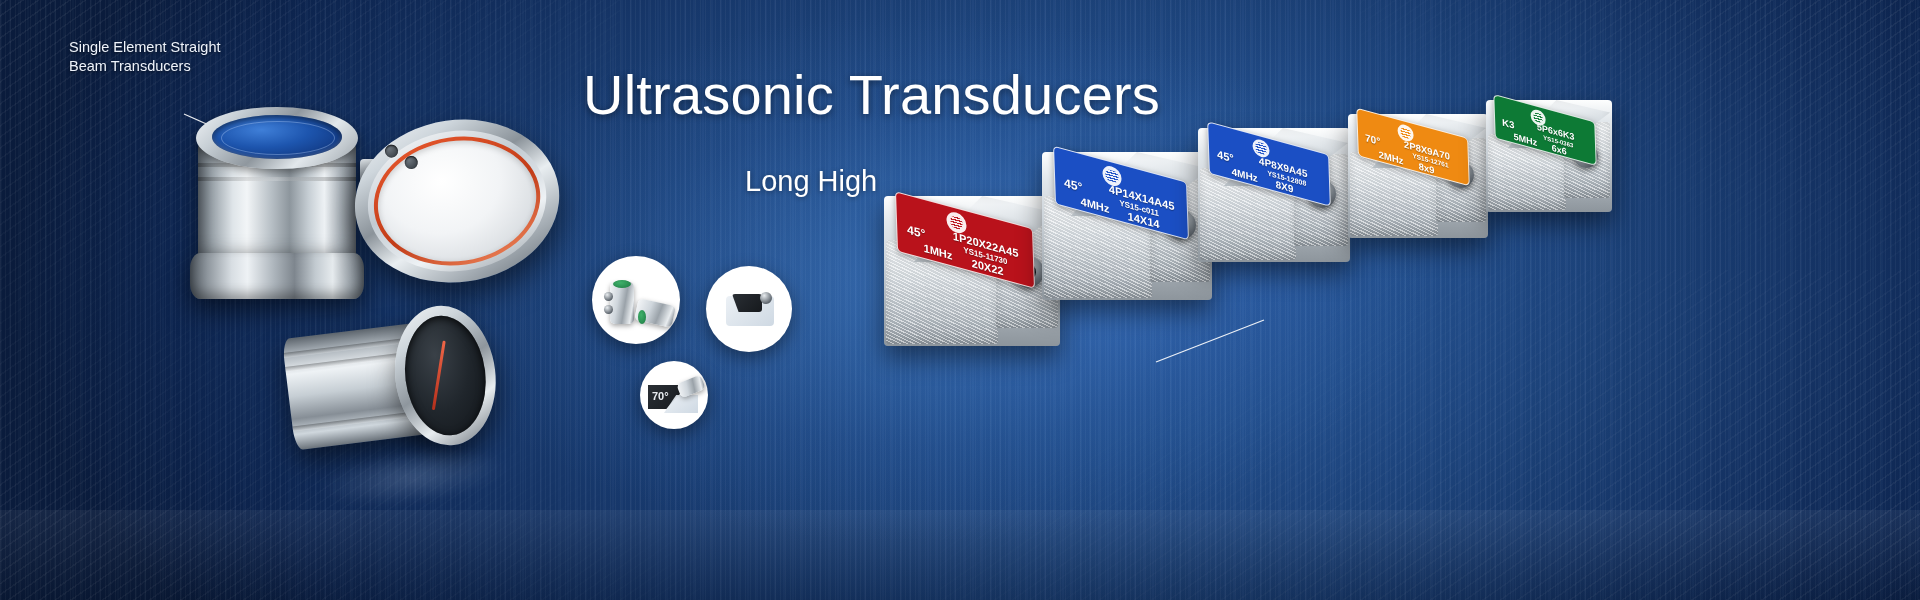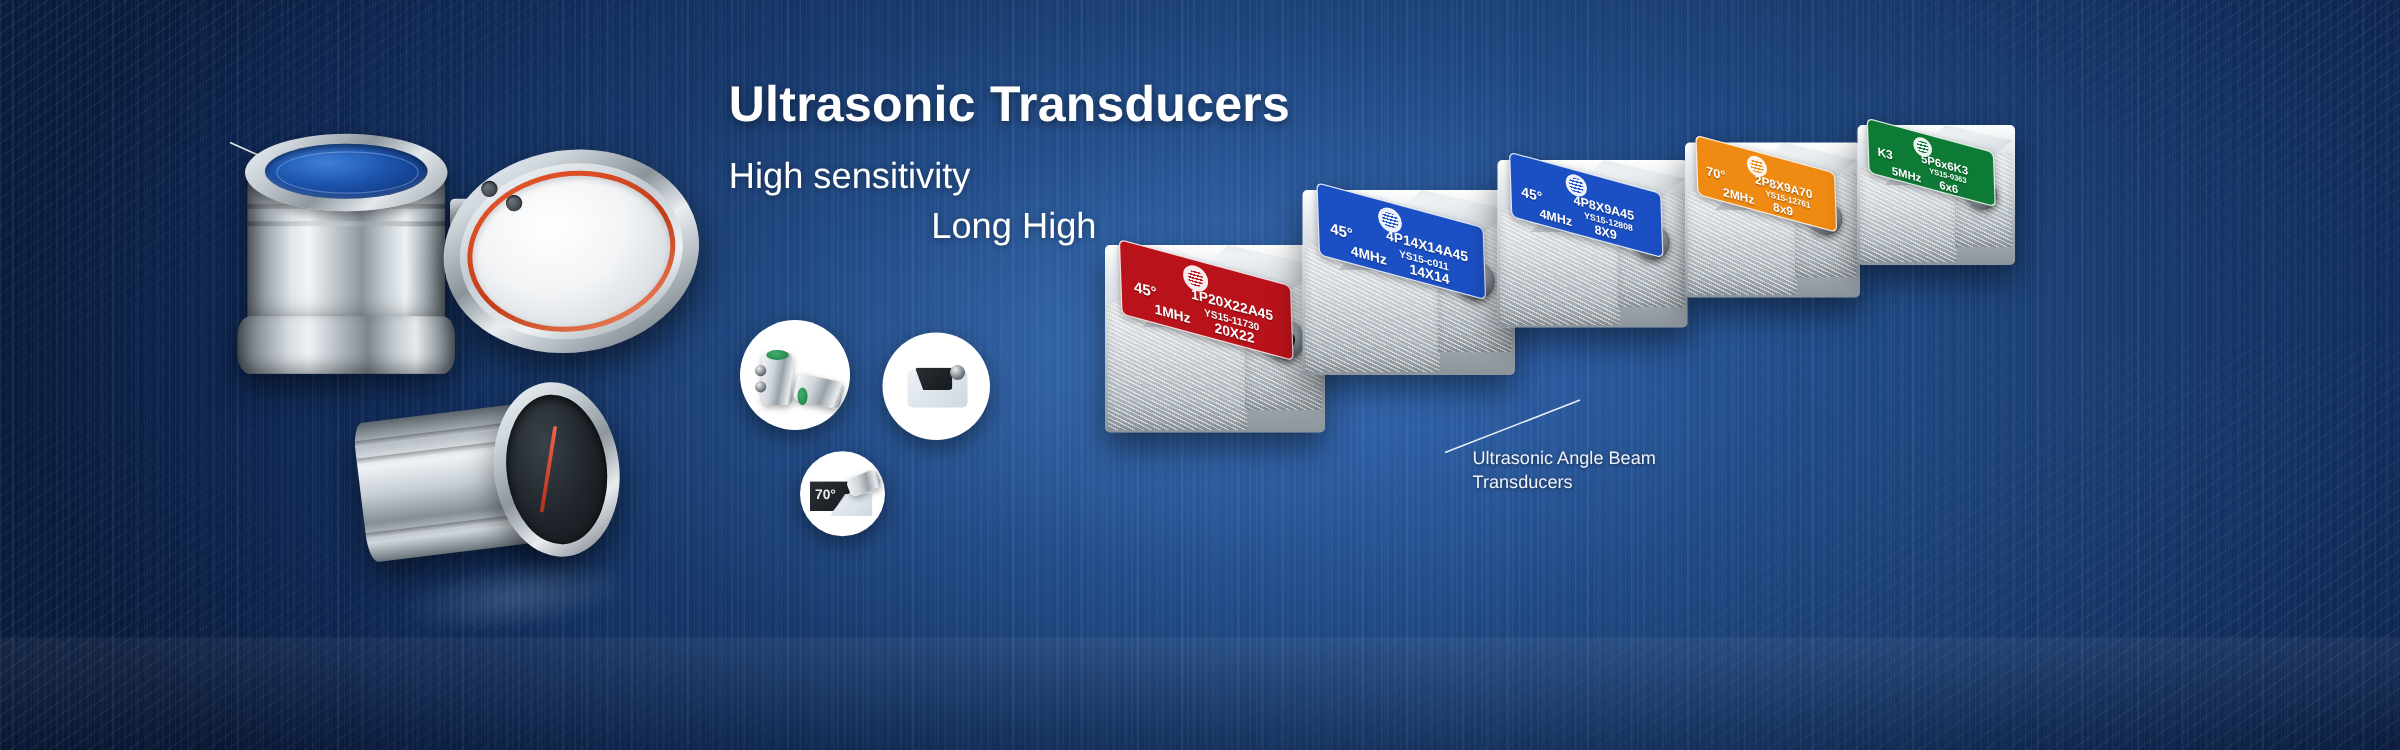--- a/index.html
+++ b/index.html
@@ -48,21 +48,21 @@
     mask-image:linear-gradient(210deg,#000 0%,transparent 70%);}
   .glow{
     position:absolute;left:420px;top:20px;width:1000px;height:520px;
     background:radial-gradient(ellipse at center, rgba(86,150,224,.32) 0%, rgba(60,115,190,.13) 45%, rgba(0,0,0,0) 72%);
     pointer-events:none;
   }
 
   
   .title{
     position:absolute;left:583px;top:62px;
-    font-size:40px;font-weight:bold;color:#fff;letter-spacing:.2px;
+    font-size:56px;font-weight:normal;color:#fff;letter-spacing:.2px;
     text-shadow:0 2px 7px rgba(0,0,0,.45);white-space:nowrap;
   }
   .sub1{
     position:absolute;left:583px;top:125px;
     font-size:29px;color:#fff;white-space:nowrap;
     text-shadow:0 1px 5px rgba(0,0,0,.4);
   }
   .sub2{
     position:absolute;left:745px;top:165px;
     font-size:29px;color:#fff;white-space:nowrap;
@@ -273,29 +273,28 @@
   <div class="vstripes"></div>
   <div class="vstripes soft"></div>
   <div class="glow"></div>
   <div class="diag tl"></div>
   <div class="diag tr"></div>
   <div class="diag bl"></div>
   <div class="diag br"></div>
   <div class="floor"></div>
 
   <div class="title">Ultrasonic Transducers</div>
-  <div class="sub1">High sensitivity</div>
   <div class="sub2">Long High</div>
 
+  <div class="caption left">Single Element Straight
+Beam Transducers</div>
   <svg class="leader" style="left:180px;top:110px;width:120px;height:60px;">
     <line x1="4" y1="4" x2="112" y2="52" stroke="#ffffff" stroke-width="1.3" opacity=".9"></line>
   </svg>
 
-  <div class="caption right">Ultrasonic Angle Beam
-Transducers</div>
   <svg class="leader" style="left:1150px;top:318px;width:120px;height:48px;">
     <line x1="114" y1="2" x2="6" y2="44" stroke="#ffffff" stroke-width="1.3" opacity=".9"></line>
   </svg>
 
   <div class="probe1">
     <div class="p1-body"></div>
     <div class="p1-groove" style="top:60px"></div>
     <div class="p1-groove" style="top:74px"></div>
     <div class="p1-skirt"></div>
     <div class="p1-rim"></div>

